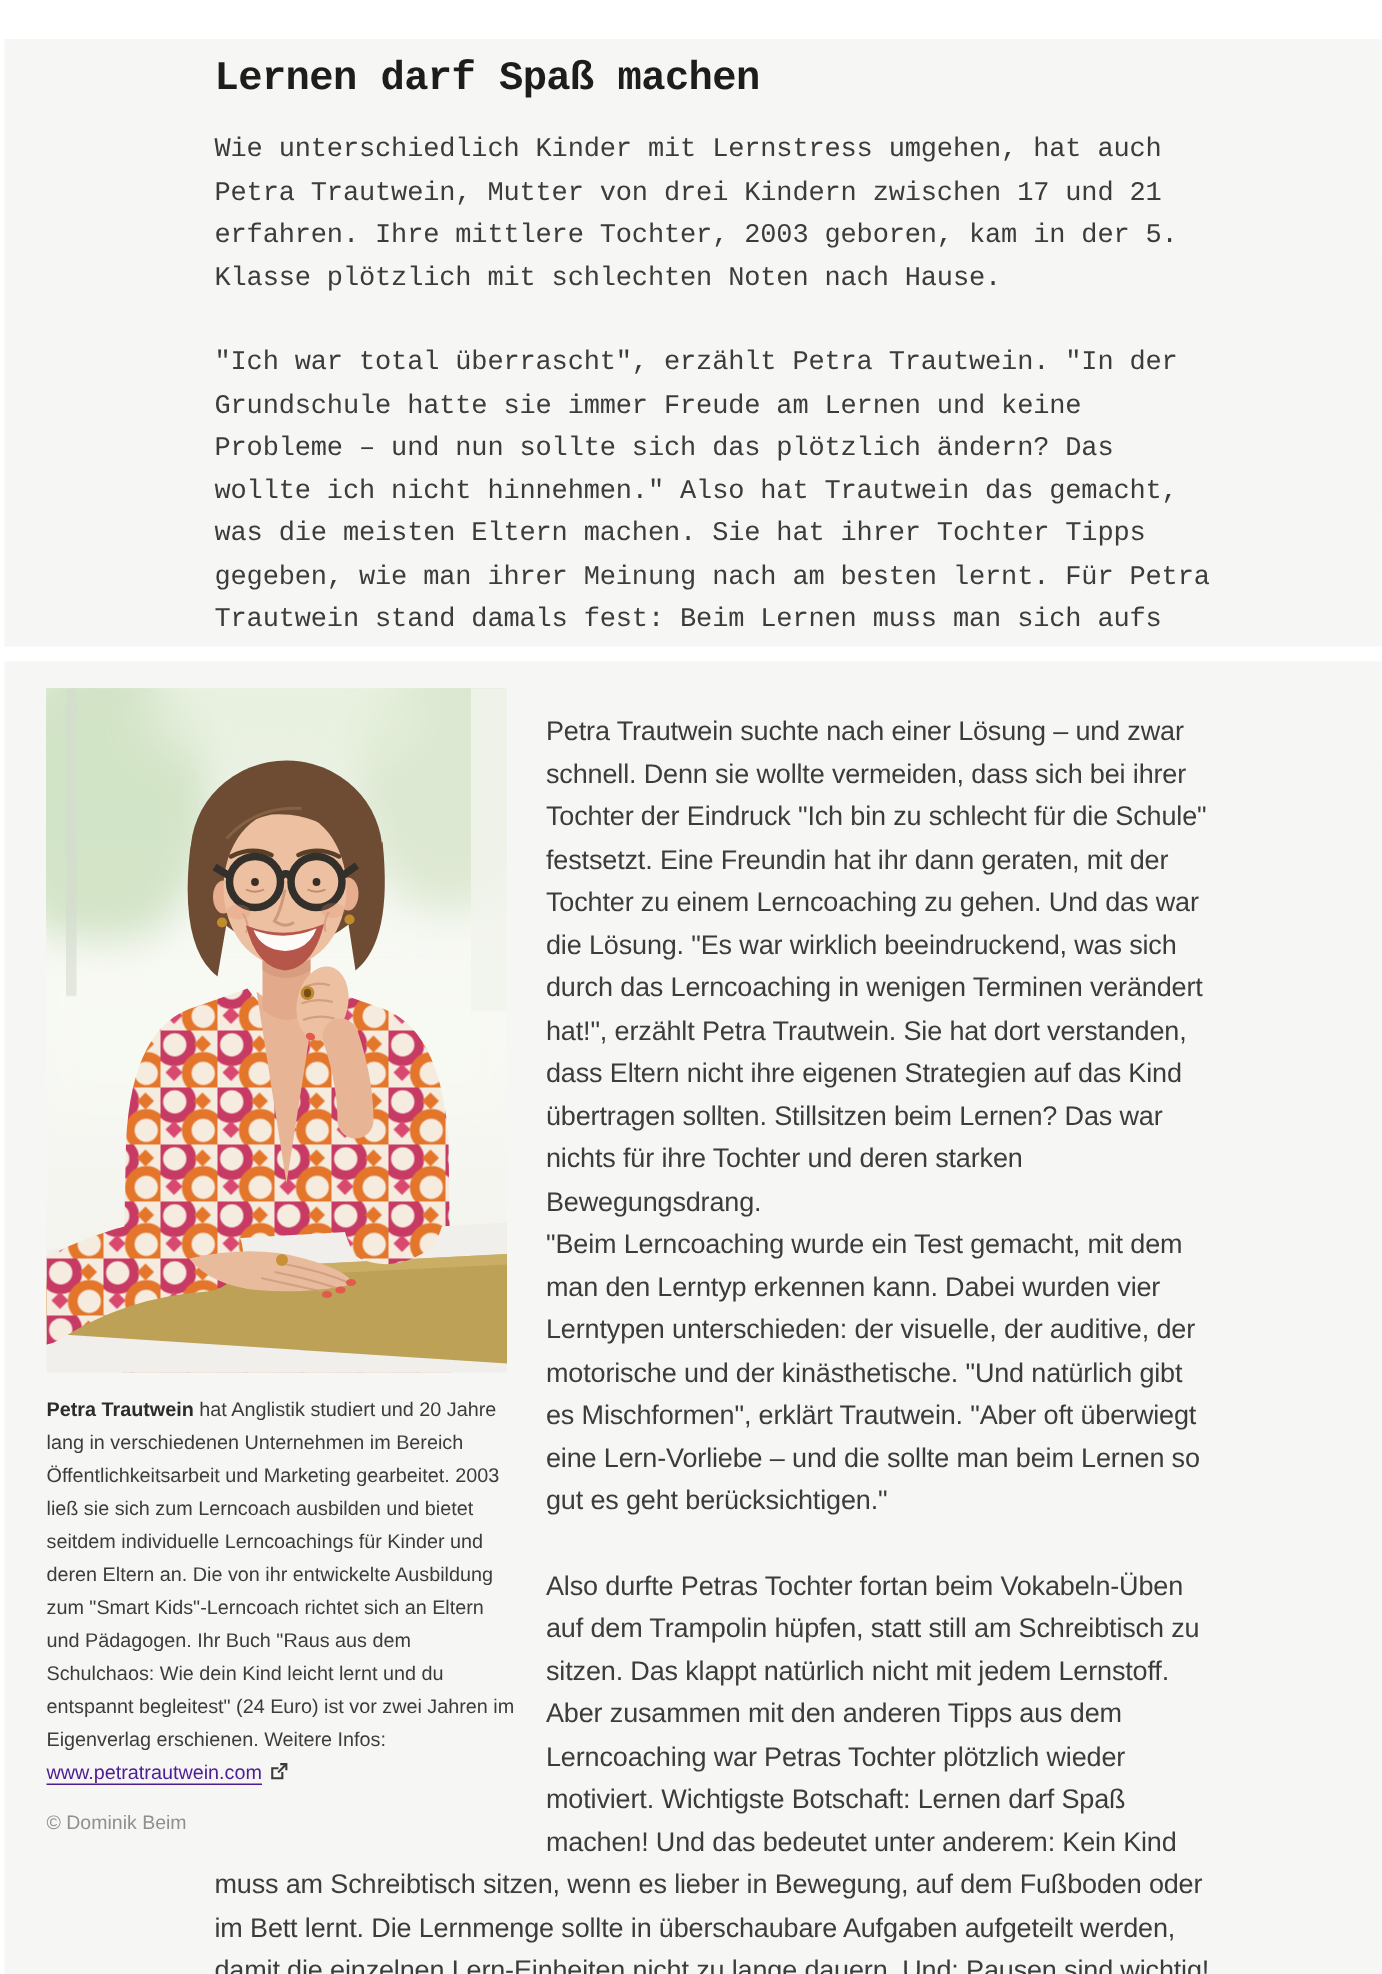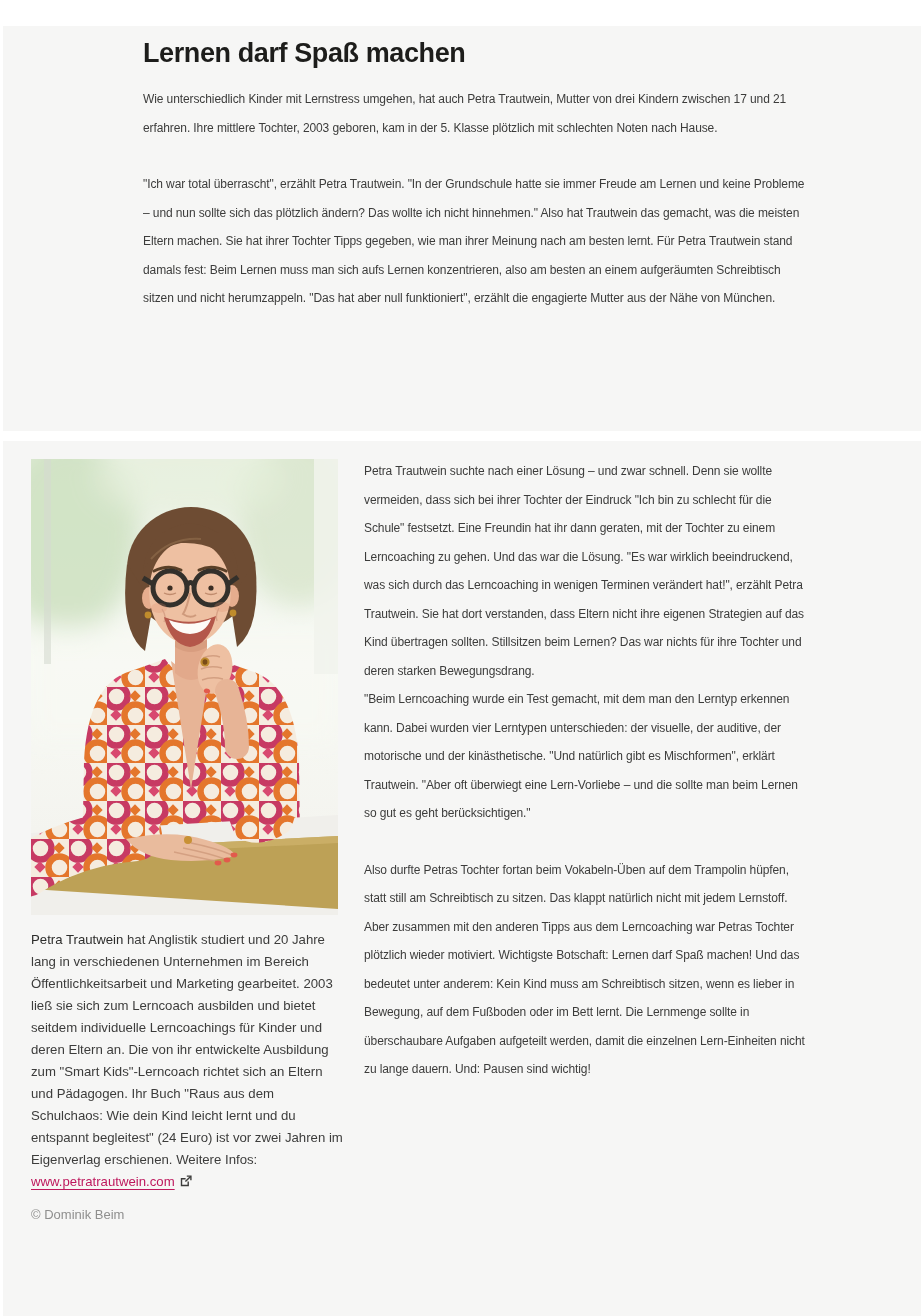--- a/index.html
+++ b/index.html
@@ -11,59 +11,60 @@
   .band{
     background:#f6f6f5;
     margin-left:3px;
     box-sizing:border-box;
   }
   .band-intro{
     margin-top:26px;
     height:405px;
     padding:10px 112px 0 140px;
     overflow:hidden;
+    font-family:Liberation Mono, monospace;
   }
   .band-main{
     margin-top:10px;
     height:875px;
     padding:16px 112px 0 140px;
     overflow:hidden;
   }
   h1.page-title{
     margin:0 0 15px 0;
     font-size:27px;line-height:34px;
     font-weight:700;
     letter-spacing:-0.4px;
     color:#1d1d1b;
   }
   p.body-text{
-    margin:0 0 28px 0;
-    font-size:12px;
+    margin:16px 0 28px 0;
+    font-size:18px;
     line-height:28.5px;
     letter-spacing:-0.1px;
     color:#3c3c3b;
   }
   p.body-text:last-child{margin-bottom:0;}
   figure.profile{
     float:left;
     width:312px;
     margin:2px 21px 10px -112px;
     padding:0;
   }
   .photo-frame{width:307px;height:456px;display:block;}
   figcaption.photo-caption{
     margin-top:14px;
     font-size:13.2px;
     line-height:22px;
     color:#3c3c3b;
     width:312px;
   }
-  .caption-name{font-weight:400;color:#2c2c2b;}
+  .caption-name{font-weight:700;color:#2c2c2b;}
   .website-link{
-    color:#be185d;
+    color:#4c1d95;
     text-decoration:underline;
     text-underline-offset:3px;
   }
   .ext-icon{
     display:inline-block;
     width:12px;height:12px;
     margin-left:5px;
     vertical-align:-1px;
   }
   .photo-credit{

